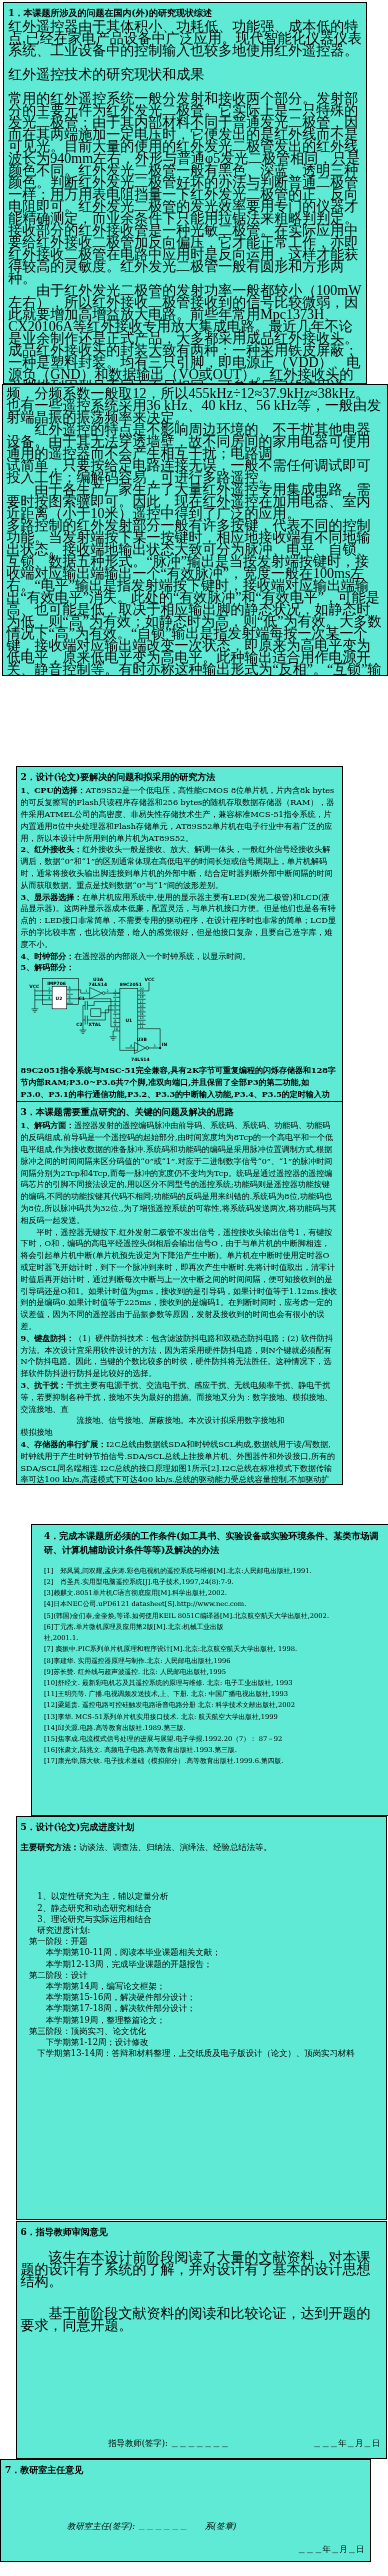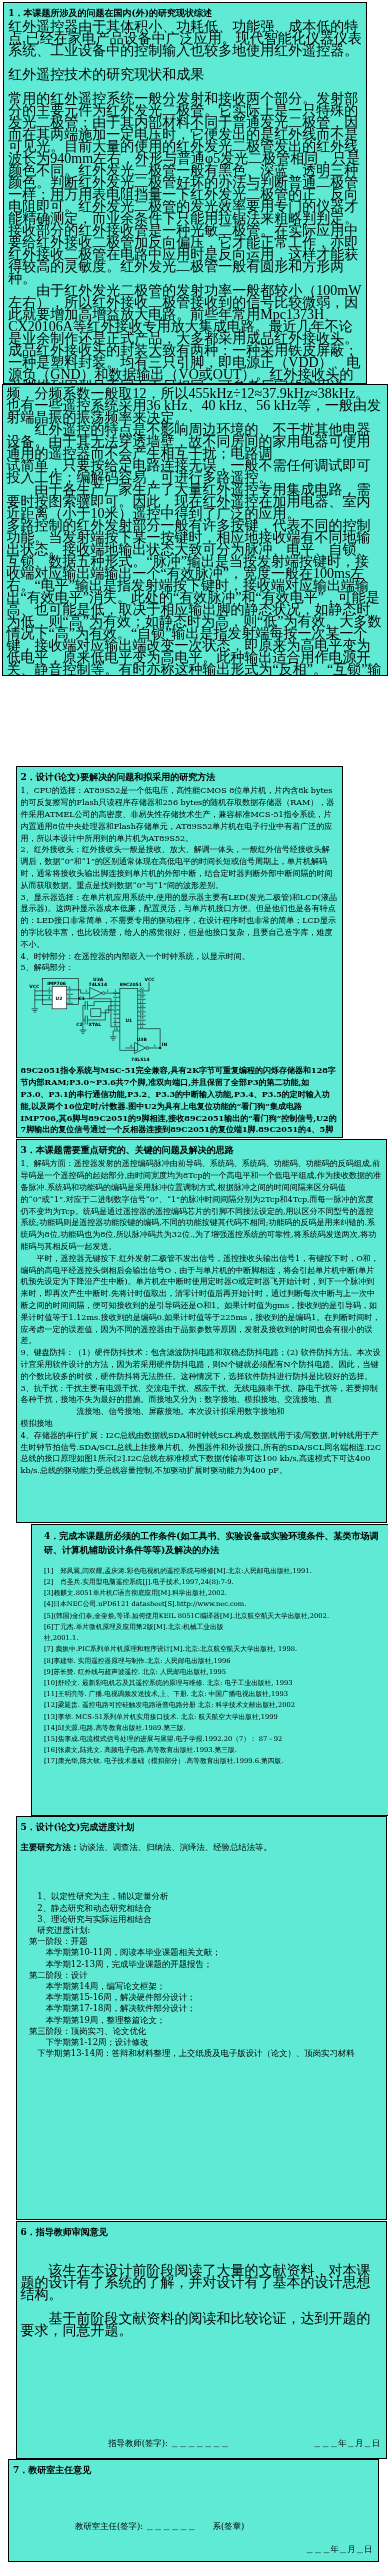--- a/index.html
+++ b/index.html
@@ -4,30 +4,30 @@
 <style>
   html,body{margin:0;padding:0;background:#fff;}
   body{width:389px;height:2576px;position:relative;color:#000;
        font-family:"DejaVu Serif","Liberation Serif",serif;}
   .box{position:absolute;border:1.1px solid #000;background:#5eead4;
        box-sizing:border-box;overflow:hidden;padding:2.8px 4.5px 2.2px 3.9px;}
   .sec-title{font-weight:bold;font-size:9px;line-height:13.5px;margin:1.1px 0 1.1px 0;}
   .paras{font-size:14px;line-height:12px;white-space:pre-wrap;font-family:Liberation Serif, serif;}
   .paras14{font-size:8px;line-height:11.8px;white-space:pre-wrap;font-weight:bold;}
   p.item{margin:0;font-size:8px;line-height:11.8px;white-space:pre-wrap;}
-  p.item b{font-weight:normal;}
+  p.item b{font-weight:bold;}
   .refs{font-size:6.7px;line-height:11.2px;white-space:pre-wrap;margin-top:7.8px;}
   .plan-lines{font-size:8.4px;line-height:11.2px;white-space:pre-wrap;margin-top:38px;}
   .method-line{font-size:8.4px;line-height:11.2px;margin-top:7.8px;}
   .method-line b{font-weight:bold;}
   .signrow{position:absolute;right:5.6px;bottom:9px;font-size:8.4px;}
   .signrow .date{margin-left:84px;}
-  .sign7{position:absolute;left:66px;bottom:29px;font-size:8.4px;}
+  .sign7{position:absolute;left:66px;bottom:29px;font-size:8.4px;font-style:italic;}
   .date7{position:absolute;right:5.6px;bottom:5.6px;font-size:8.4px;}
-  .p-gap{margin-top:12px;}
+  .p-gap{margin-top:20px;}
   svg text{font-family:"DejaVu Sans","Liberation Sans",sans-serif;}
   svg{display:block;}
 </style>
 </head>
 <body>
 
 <div class="box" style="left:3.4px;top:1.7px;width:364px;height:382px;">
   <div class="sec-title">1．本课题所涉及的问题在国内(外)的研究现状综述</div>
   <div class="paras">红外遥控器由于其体积小、功耗低、功能强、成本低的特点,已经在家电产品设备中广泛应用。现代智能化仪器仪表系统、工业设备中的控制输入也较多地使用红外遥控器。
 
@@ -180,21 +180,21 @@
       <text x="201" y="86.5">12</text>
       <text x="201" y="94">11</text>
       <text x="184" y="128">4</text>
       <text x="226" y="128">3</text>
     </g>
   </svg>
 
   <div class="paras14">89C2051指令系统与MSC-51完全兼容,具有2K字节可重复编程的闪烁存储器和128字节内部RAM;P3.0~P3.6共7个脚,准双向端口,并且保留了全部P3的第二功能,如P3.0、P3.1的串行通信功能,P3.2、P3.3的中断输入功能,P3.4、P3.5的定时输入功能,以及两个16位定时/计数器.图中U2为具有上电复位功能的“看门狗”集成电路IMP706,其6脚与89C2051的9脚相连,接收89C2051输出的“看门狗”控制信号,U2的7脚输出的复位信号通过一个反相器连接到89C2051的复位端1脚.89C2051的4、5脚外接12MHz的晶振和2只20P的元片电容,与其内部电路一起产生12MHz的时钟信号.遥控编码脉冲直接传送至单片机的11脚,并经一反相器传送至单片机的6脚.</div>
 </div>
 
-<div class="box" style="left:15.7px;top:1139px;width:371px;height:384px;">
+<div class="box" style="left:15.7px;top:1101px;width:327px;height:384px;">
   <div class="sec-title">3．本课题需要重点研究的、关键的问题及解决的思路</div>
   <p class="item"><b>1、解码方面：</b><span>遥控器发射的遥控编码脉冲由前导码、系统码、系统码、功能码、功能码的反码组成,前导码是一个遥控码的起始部分,由时间宽度均为8Tcp的一个高电平和一个低电平组成,作为接收数据的准备脉冲.系统码和功能码的编码是采用脉冲位置调制方式,根据脉冲之间的时间间隔来区分码值的“0”或“1”.对应于二进制数字信号“0”、“1”的脉冲时间间隔分别为2Tcp和4Tcp,而每一脉冲的宽度仍不变均为Tcp。统码是通过遥控器的遥控编码芯片的引脚不同接法设定的,用以区分不同型号的遥控系统;功能码则是遥控器功能按键的编码,不同的功能按键其代码不相同;功能码的反码是用来纠错的.系统码为8位,功能码也为8位,所以脉冲码共为32位.,为了增强遥控系统的可靠性,将系统码发送两次,将功能码与其相反码一起发送。
 　　平时，遥控器无键按下.红外发射二极管不发出信号，遥控接收头输出信号1，有键按下时，O和，编码的高电平经遥控头倒相后会输出信号O，由于与单片机的中断脚相连，将会引起单片机中断(单片机预先设定为下降沿产生中断)。单片机在中断时使用定时器O或定时器飞开始计时，到下一个脉冲到来时，即再次产生中断时.先将计时值取出，清零计时值后再开始计时，通过判断每次中断与上一次中断之间的时间间隔，便可知接收到的是引导码还是O和1。如果计时值为gms，接收到的是引导码，如果计时值等于1.12ms.接收到的是编码0.如果计时值等于225ms，接收到的是编码1。在判断时间时，应考虑一定的误差值，因为不同的遥控器由于晶振参数等原因，发射及接收到的时间也会有很小的误差。</span></p>
   <p class="item"><b>9、键盘防抖：</b><span>（1）硬件防抖技术：包含滤波防抖电路和双稳态防抖电路；(2) 软件防抖方法。本次设计宜采用软件设计的方法，因为若采用硬件防抖电路，则N个键就必须配有N个防抖电路。因此，当键的个数比较多的时侯，硬件防抖将无法胜任。这种情况下，选择软件防抖进行防抖是比较好的选择。</span></p>
   <p class="item"><b>3、抗干扰：</b><span>干扰主要有电源干扰、交流电干扰、感应干扰、无线电频率干扰、静电干扰等，若要抑制各种干扰，接地不失为最好的措施。而接地又分为：数字接地、模拟接地、交流接地、直
 　　　　　　　流接地、信号接地、屏蔽接地。本次设计拟采用数字接地和
 模拟接地</span></p>
   <p class="item"><b>4、存储器的串行扩展：</b><span>I2C总线由数据线SDA和时钟线SCL构成,数据线用于读/写数据,时钟线用于产生时钟节拍信号.SDA/SCL总线上挂接单片机、外围器件和外设接口,所有的SDA/SCL同名端相连.I2C总线的接口原理如图1所示[2].I2C总线在标准模式下数据传输率可达100 kb/s,高速模式下可达400 kb/s.总线的驱动能力受总线容量控制,不加驱动扩展时驱动能力为400 pF。</span></p>
 </div>
 
@@ -235,27 +235,27 @@
 　　　本学期第15-16周，解决硬件部分设计；
 　　　本学期第17-18周，解决软件部分设计；
 　　　本学期第19周，整理整篇论文；
 　第三阶段：顶岗实习、论文优化
 　　　下学期第1-12周；设计修改
 　　下学期第13-14周：答辩和材料整理，上交纸质及电子版设计（论文）、顶岗实习材料</div>
 </div>
 
 <div class="box" style="left:15.7px;top:2221px;width:371px;height:238px;">
   <div class="sec-title">6．指导教师审阅意见</div>
-  <div class="paras" style="margin-top:26px;">　　该生在本设计前阶段阅读了大量的文献资料，对本课题的设计有了系统的了解，并对设计有了基本的设计思想结构。</div>
+  <div class="paras" style="margin-top:13px;">　　该生在本设计前阶段阅读了大量的文献资料，对本课题的设计有了系统的了解，并对设计有了基本的设计思想结构。</div>
   <div class="paras p-gap">　　基于前阶段文献资料的阅读和比较论证，达到开题的要求，同意开题。</div>
   <div class="signrow">
     <span>指导教师(签字): </span><span>＿＿＿＿＿＿＿</span><span class="date">＿＿＿年＿月＿日</span>
   </div>
 </div>
 
-<div class="box" style="left:8px;top:2459px;width:371px;height:103px;border-bottom-width:1.7px;">
+<div class="box" style="left:0;top:2459px;width:371px;height:103px;border-bottom-width:1.7px;">
   <div class="sec-title">7．教研室主任意见</div>
   <div class="sign7">
     <span>教研室主任(签字): </span><span>＿＿＿＿＿＿</span><span>　　系(签章)</span>
   </div>
   <div class="date7">＿＿＿年＿月＿日</div>
 </div>
 
 
 </body></html>

